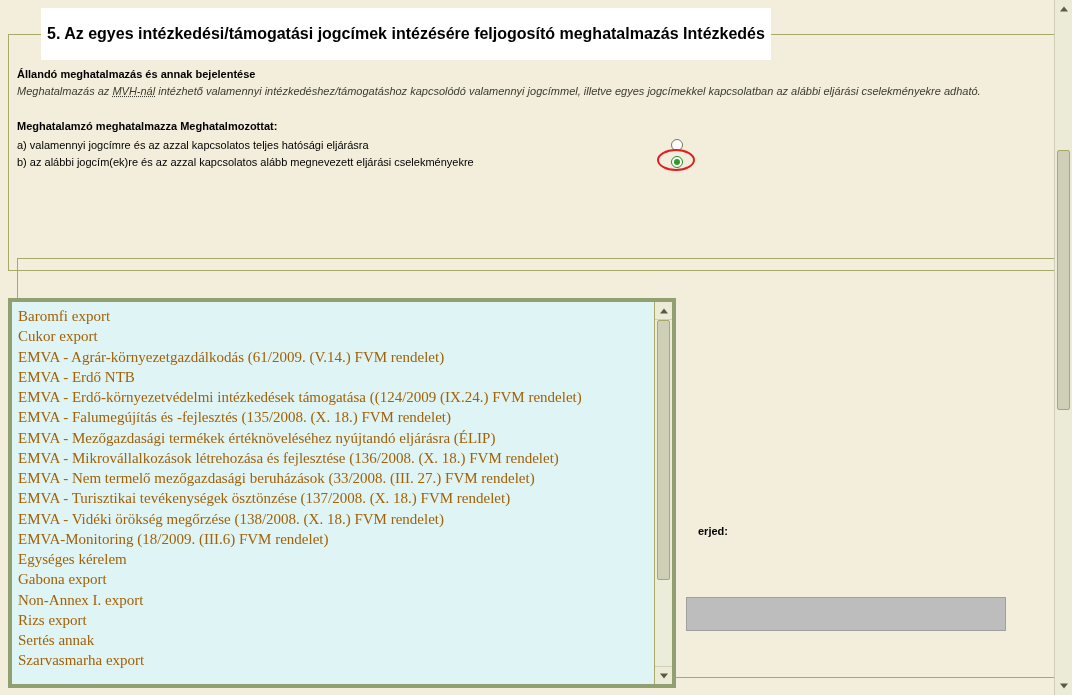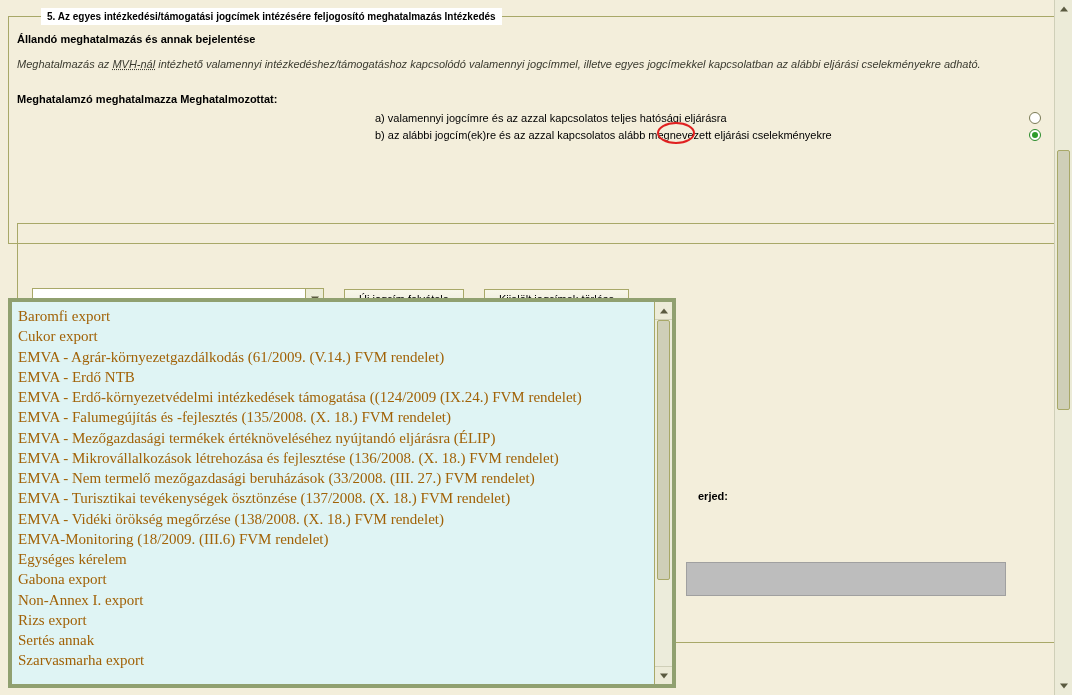--- a/index.html
+++ b/index.html
@@ -24,48 +24,47 @@
       position: relative;
     }
     .fieldset5 {
       margin-top: 8px;
       margin-bottom: 0;
       padding-bottom: 100px;
     }
     legend {
       background: #fff;
       font-weight: bold;
-      font-size: 10px;
-      padding: 3px 6px;
+      font-size: 16px;
+      padding: 17px 6px;
       margin-left: 24px;
     }
     .subheading {
       font-weight: bold;
       font-size: 11px;
-      margin-bottom: 12px;
+      margin-bottom: 4px;
     }
     .desc {
       font-style: italic;
       font-size: 11px;
       color: #3b3b30;
       line-height: 1.3;
       margin-bottom: 22px;
     }
     .desc .abbr { text-decoration: underline dotted; }
     .auth-title {
       font-weight: bold;
       font-size: 11px;
       margin-bottom: 4px;
     }
     .opt-row {
       display: flex;
       align-items: center;
       font-size: 11px;
       padding: 2px 0;
-      justify-content: flex-end;
     }
     .opt-row .label { flex: 0 0 640px; }
     .opt-row .radio-cell { width: 40px; text-align: center; }
     .radio-mark {
       display: inline-block;
       width: 12px; height: 12px;
       border-radius: 50%;
       border: 1px solid #7a7a55;
       background: #fff;
       position: relative;

